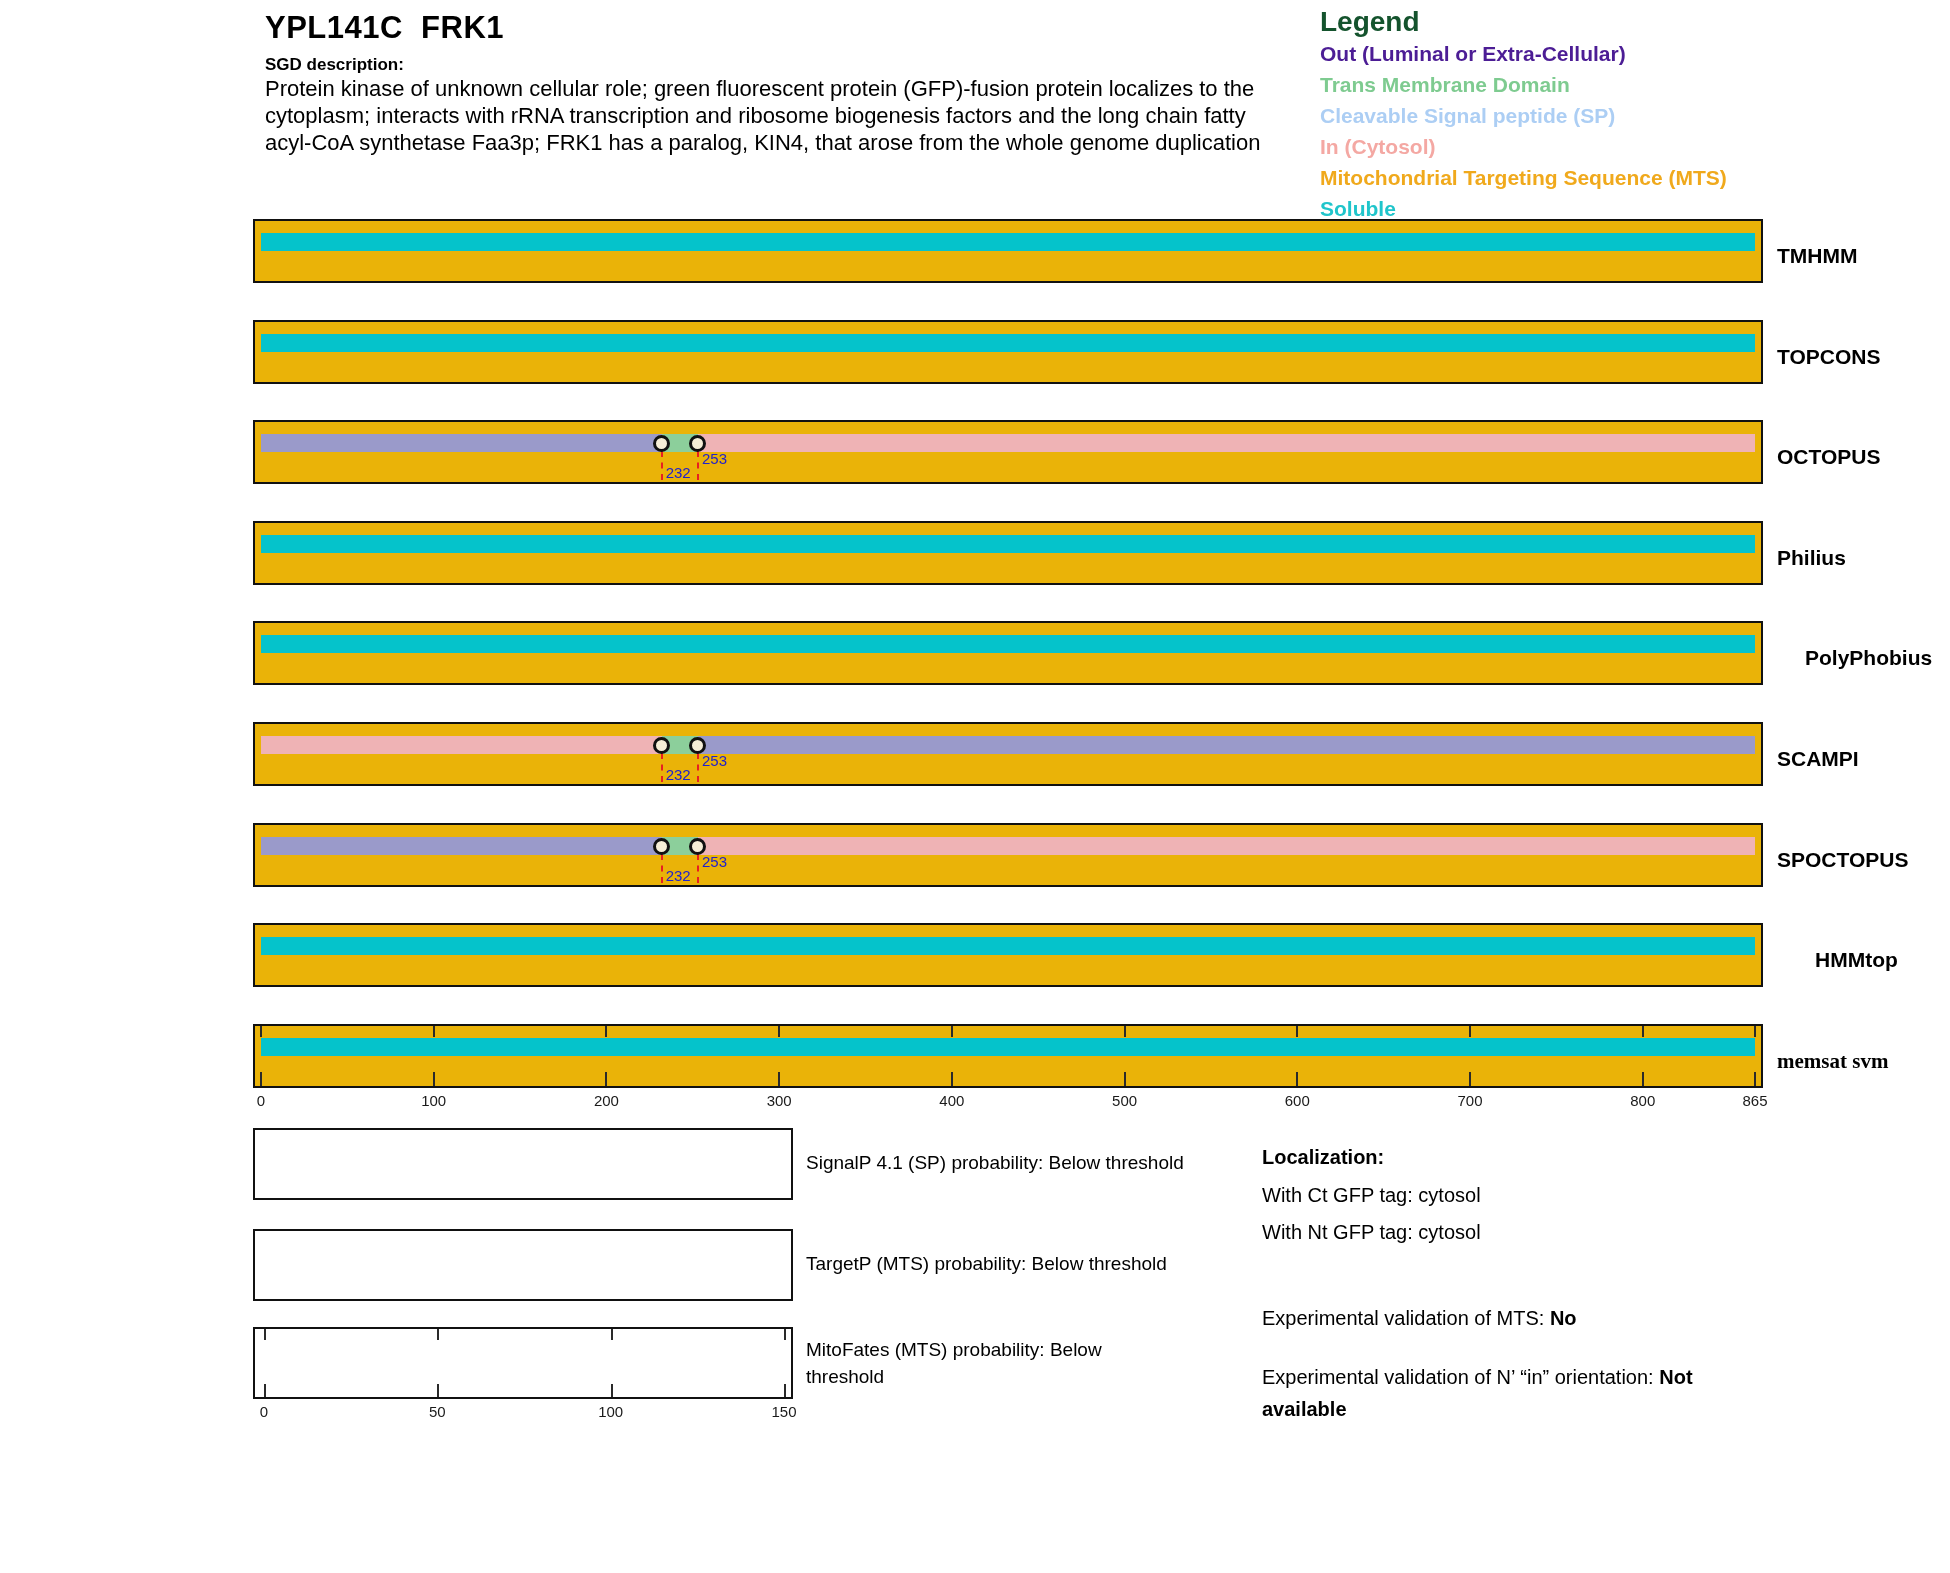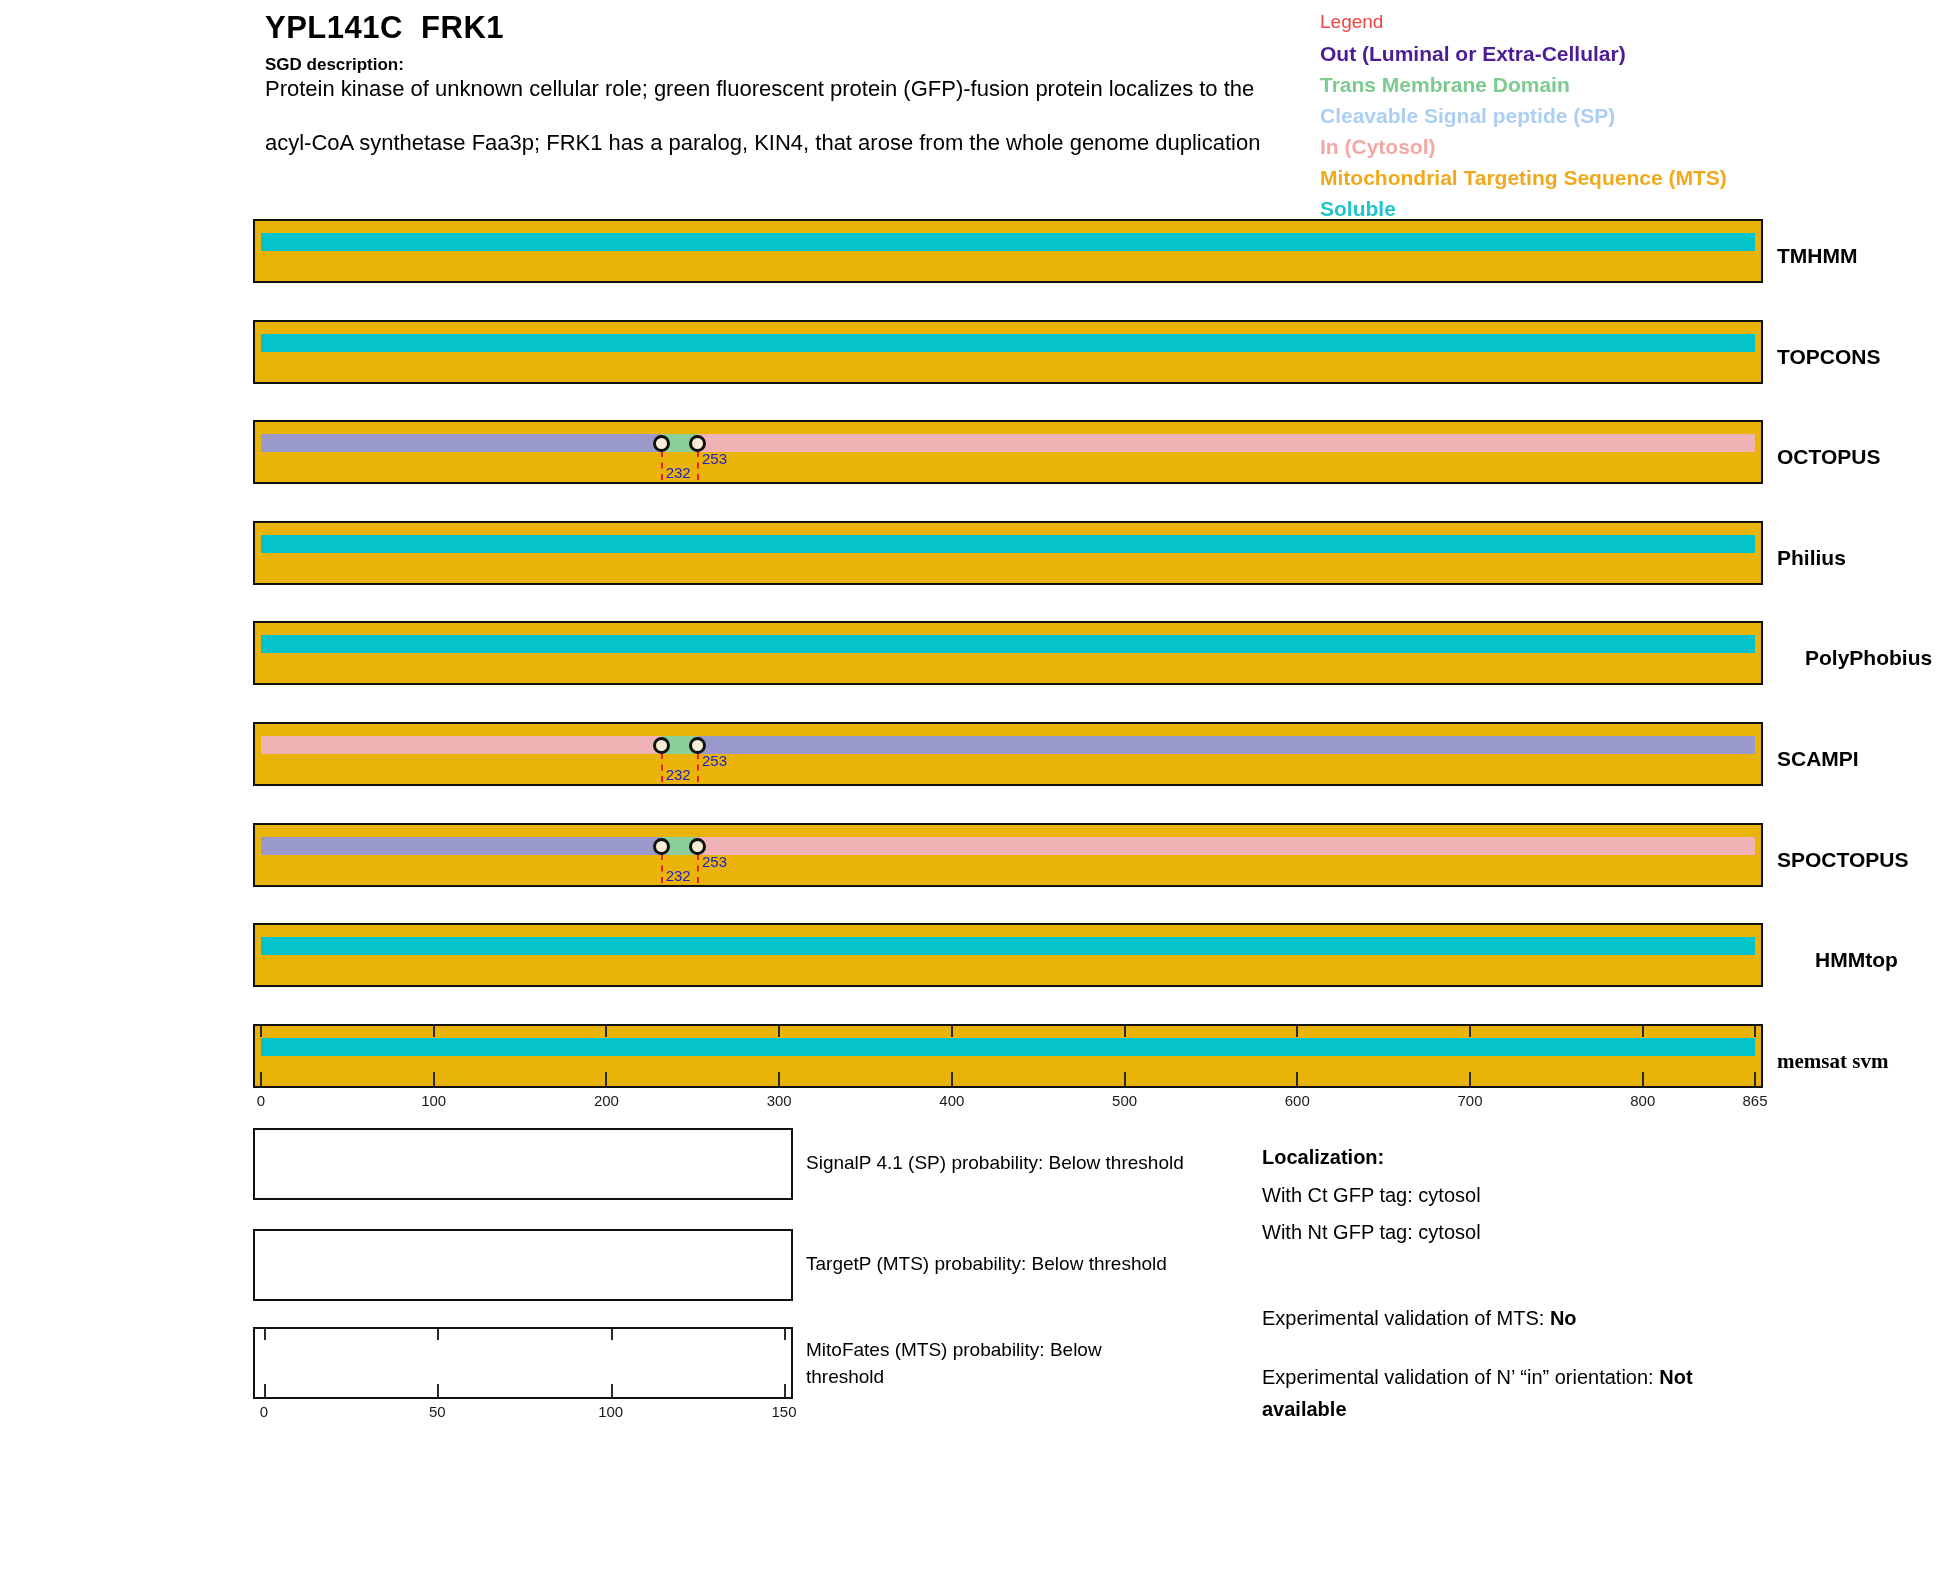--- a/index.html
+++ b/index.html
@@ -3,21 +3,21 @@
 <meta charset="utf-8">
 <style>
   html,body{margin:0;padding:0;background:#ffffff;}
   #page{position:relative;width:1950px;height:1573px;background:#ffffff;
         font-family:"Liberation Sans", sans-serif;color:#000;overflow:hidden;}
   .abs{position:absolute;}
   #title{left:265px;top:10px;font-size:31px;font-weight:bold;white-space:pre;letter-spacing:0.5px;}
   #sgd-label{left:265px;top:55px;font-size:17px;font-weight:bold;}
   .desc-line{left:265px;font-size:22px;line-height:27px;white-space:pre;}
   #legend{left:1320px;top:6px;}
-  #legend .lg-title{font-size:19px;font-weight:normal;line-height:32px;color:#ef4444;}
+  #legend .lg-title{font-size:28px;font-weight:bold;line-height:32px;color:#14532d;}
   #legend .lg-item{font-size:21px;font-weight:bold;line-height:31px;white-space:pre;}
   .track-box{position:absolute;left:253px;width:1506px;height:60px;border:2px solid #111;background:#eab308;}
   .bar-seg{position:absolute;top:12px;height:18px;}
   .pos-line{position:absolute;top:29px;bottom:2px;width:0;border-left:2px dashed #e82020;}
   .tm-marker{position:absolute;width:11px;height:11px;border:3px solid #111;border-radius:50%;background:#f6eed7;}
   .pos-label{position:absolute;font-size:15px;color:#2121cc;white-space:nowrap;}
   .track-label{position:absolute;left:1777px;font-size:21px;font-weight:bold;white-space:pre;}
   .tick{position:absolute;width:2px;background:#2a2a2a;}
   .axis-label{position:absolute;transform:translateX(-50%);font-size:15px;color:#1a1a1a;}
   .panel-box{position:absolute;left:253px;width:536px;height:68px;border:2px solid #111;background:#fff;}
@@ -27,20 +27,21 @@
   #orientation-block{width:470px;line-height:32px;}
 </style>
 </head>
 <body>
 
 <div id="page">
 
   <div class="abs" id="title">YPL141C  FRK1</div>
   <div class="abs" id="sgd-label">SGD description:</div>
   <div class="abs desc-line" style="top:75px">Protein kinase of unknown cellular role; green fluorescent protein (GFP)-fusion protein localizes to the</div>
+  <div class="abs desc-line" style="top:102px">cytoplasm; interacts with rRNA transcription and ribosome biogenesis factors and the long chain fatty</div>
   <div class="abs desc-line" style="top:129px">acyl-CoA synthetase Faa3p; FRK1 has a paralog, KIN4, that arose from the whole genome duplication</div>
 
   <div class="abs" id="legend">
     <div class="lg-title">Legend</div>
 
   <div class="lg-item" style="color: #4c1d95;">Out (Luminal or Extra-Cellular)</div>
       <div class="lg-item" style="color: rgb(126, 203, 144);">Trans Membrane Domain</div>
       <div class="lg-item" style="color: rgb(172, 206, 244);">Cleavable Signal peptide (SP)</div>
       <div class="lg-item" style="color: rgb(244, 168, 163);">In (Cytosol)</div>
       <div class="lg-item" style="color: rgb(240, 169, 28);">Mitochondrial Targeting Sequence (MTS)</div>

